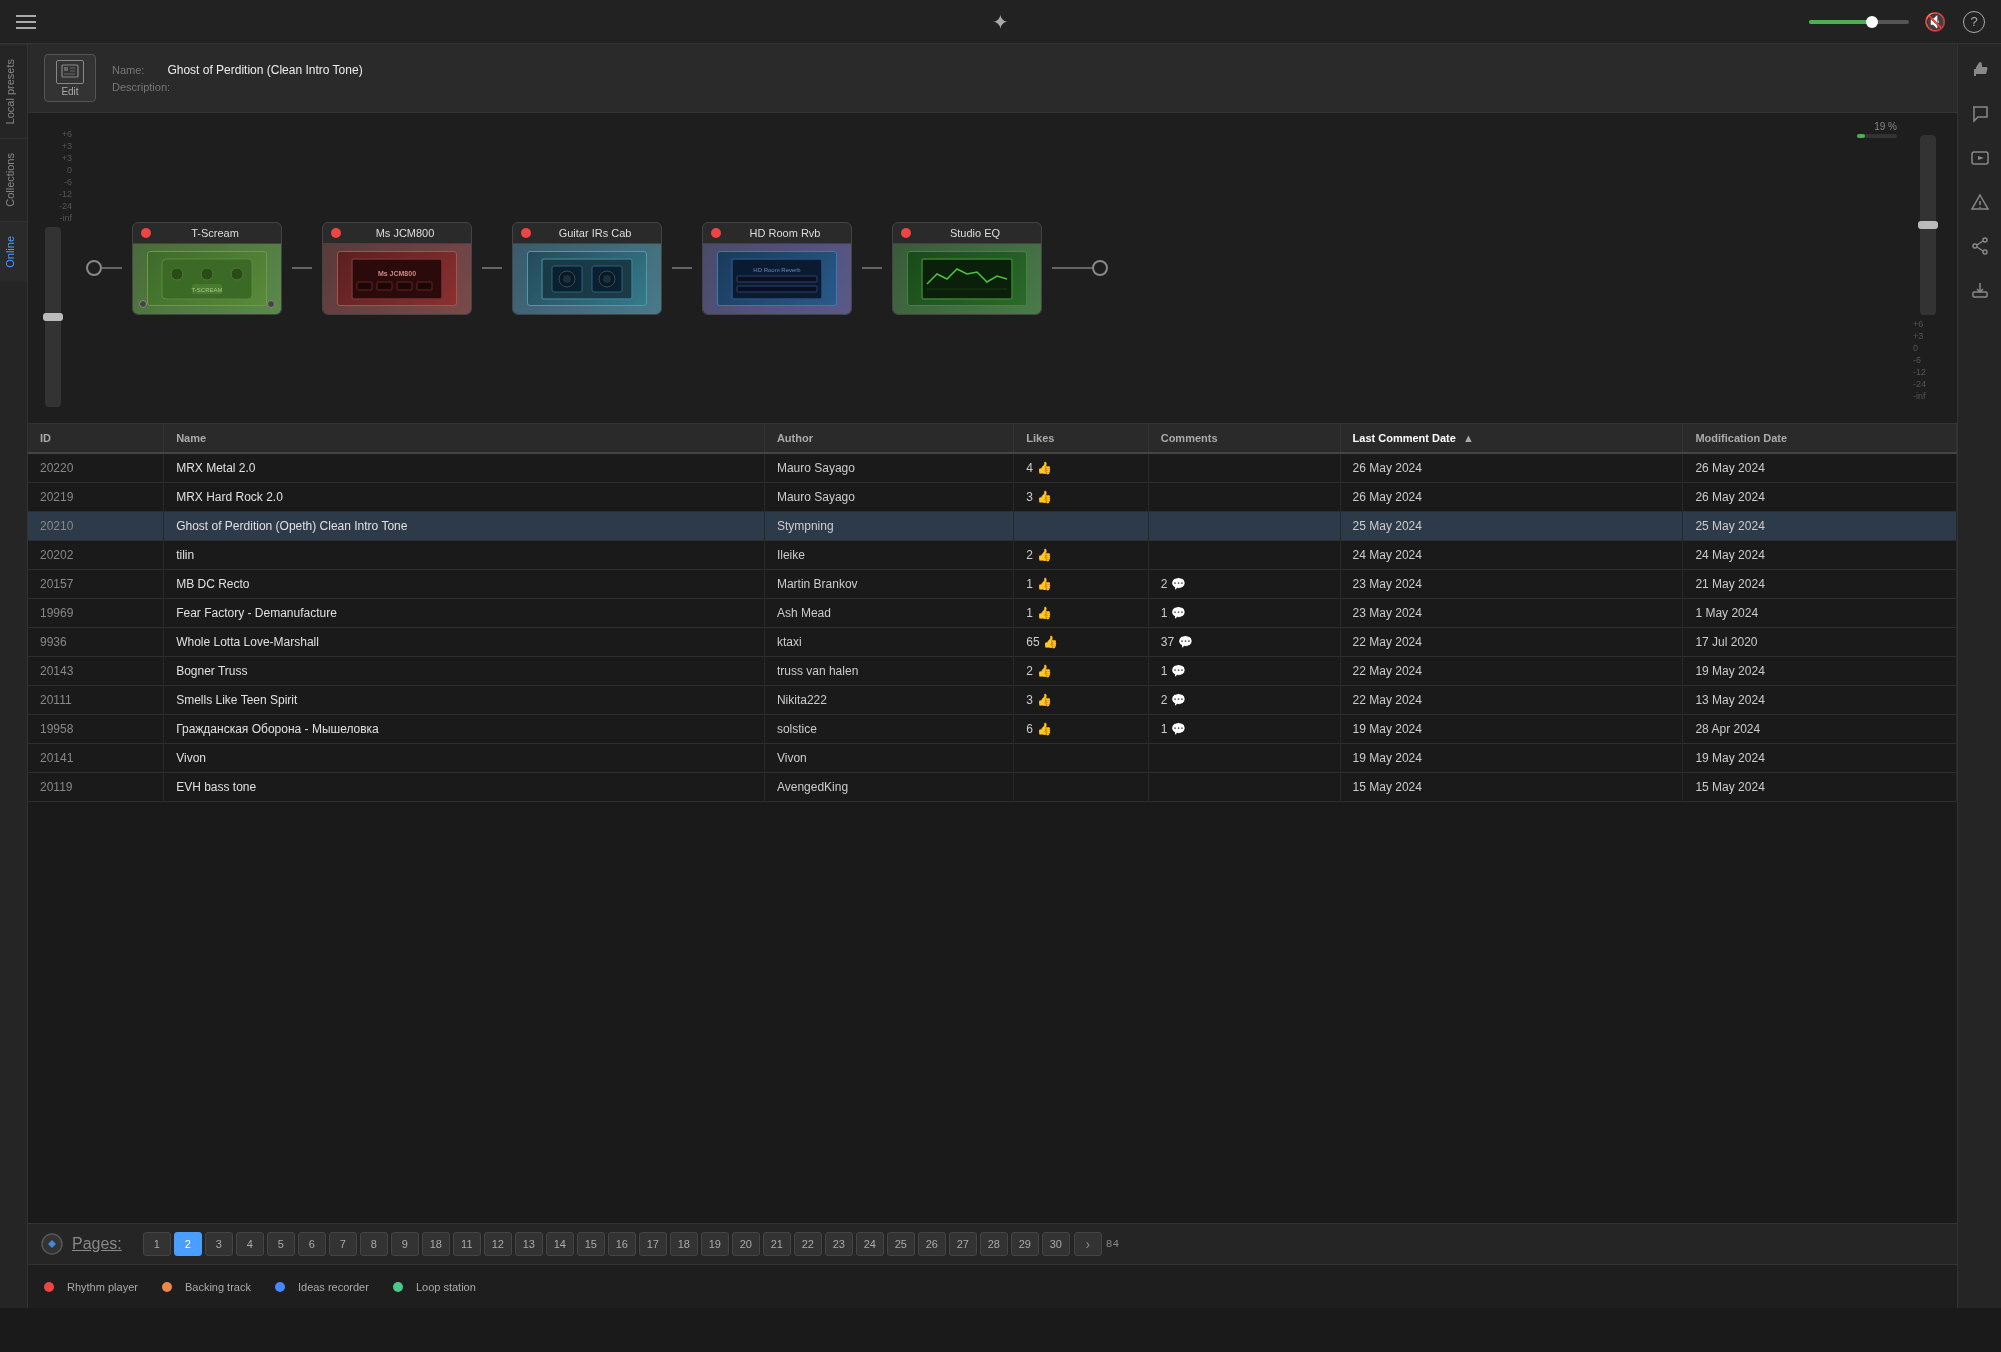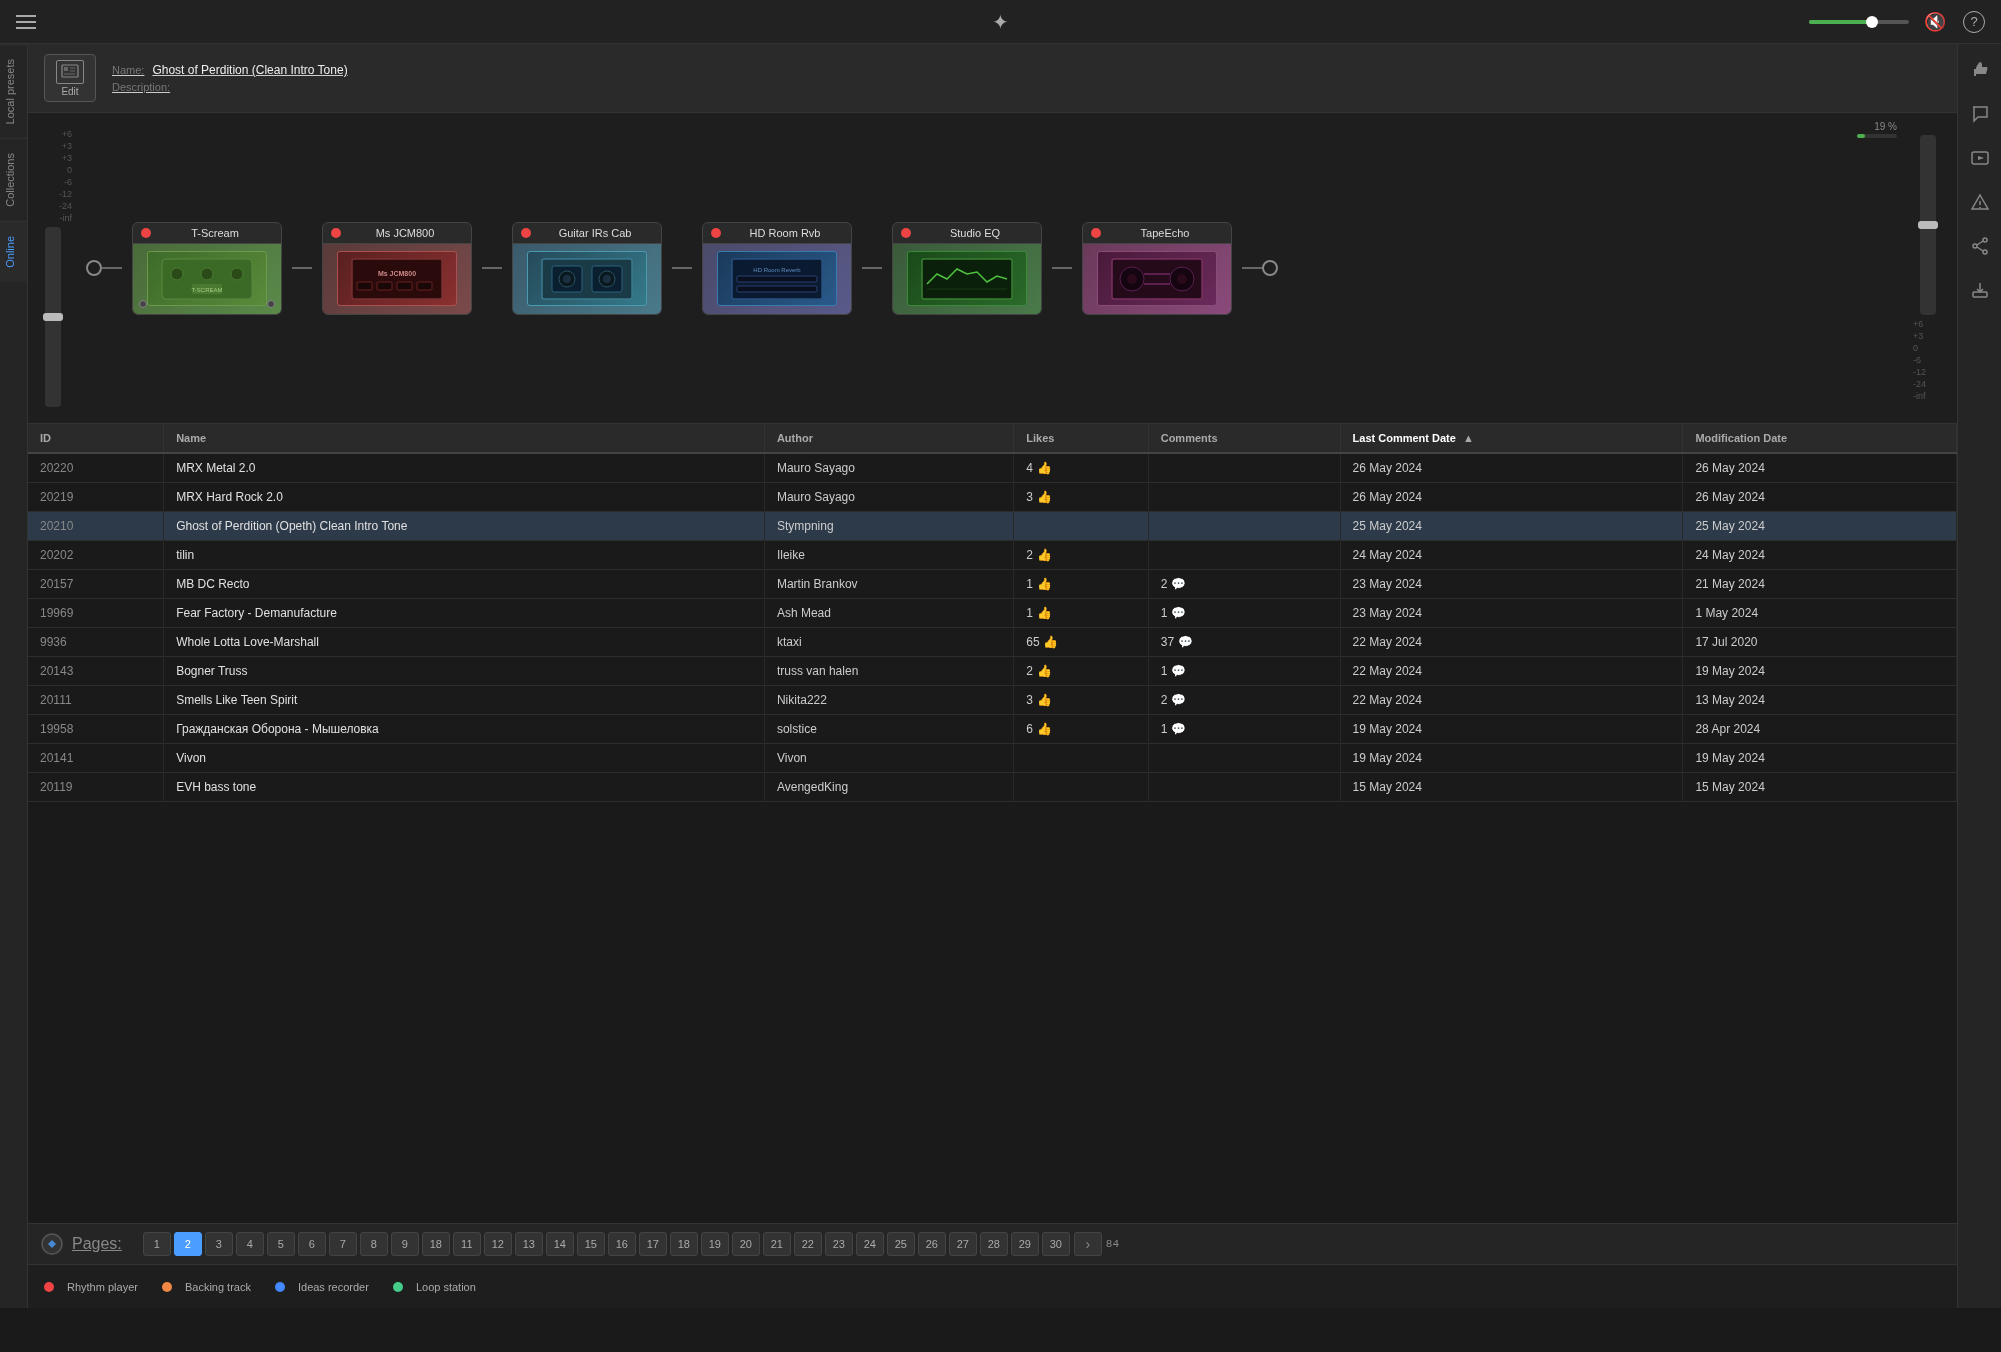--- a/index.html
+++ b/index.html
@@ -122,21 +122,21 @@
       width: 28px; height: 24px;
       border: 1px solid #888;
       border-radius: 2px;
       display: flex; align-items: center; justify-content: center;
       font-size: 10px; color: #aaa;
     }
     .preset-edit-btn .edit-label {
       font-size: 10px; color: #aaa;
     }
     .preset-info { display: flex; flex-direction: column; gap: 4px; }
-    .preset-info .name-row { display: flex; gap: 8px; align-items: center; text-decoration: underline; }
+    .preset-info .name-row { display: flex; gap: 23px; align-items: center; }
     .preset-info .field-label { color: #777; font-size: 11px; }
     .preset-info .field-value { color: #eee; font-size: 12px; font-weight: 500; }
 
     
     .chain-area {
       background: #1e1e1e;
       padding: 8px 0;
       display: flex;
       align-items: stretch;
       position: relative;
@@ -575,39 +575,20 @@
               <svg width="100" height="50" viewBox="0 0 100 50">
                   <rect x="5" y="5" width="90" height="40" rx="2" fill="#0a200a" stroke="#3a8030" stroke-width="1.5"></rect>
                   <polyline points="10,30 20,20 30,25 40,15 50,20 60,18 70,28 80,22 90,25" fill="none" stroke="#50c040" stroke-width="1.5"></polyline>
                   <line x1="10" y1="35" x2="90" y2="35" stroke="#2a5020" stroke-width="0.5"></line>
                 </svg>
             </div>
           </div>
         </div>
         <div class="connector-line"></div>
 
-        <div class="plugin-block">
-          <div class="plugin-header">
-            <div class="plugin-dot"></div>
-            <span class="plugin-name">TapeEcho</span>
-          </div>
-          <div class="plugin-body tapeecho">
-            <div class="plugin-thumb tapeecho-img">
-              <svg width="100" height="50" viewBox="0 0 100 50">
-                  <rect x="5" y="5" width="90" height="40" rx="2" fill="#250a1a" stroke="#7a3060" stroke-width="1.5"></rect>
-                  <circle cx="25" cy="25" r="12" fill="#150510" stroke="#5a2050"></circle>
-                  <circle cx="25" cy="25" r="5" fill="#2a0a1a"></circle>
-                  <circle cx="75" cy="25" r="12" fill="#150510" stroke="#5a2050"></circle>
-                  <circle cx="75" cy="25" r="5" fill="#2a0a1a"></circle>
-                  <line x1="37" y1="20" x2="63" y2="20" stroke="#5a2050" stroke-width="2"></line>
-                  <line x1="37" y1="30" x2="63" y2="30" stroke="#5a2050" stroke-width="2"></line>
-                </svg>
-            </div>
-          </div>
-        </div>
 
         <div class="connector-line"></div>
 
         <div class="chain-output-node"></div>
       </div>
 
       <div class="side-meter">
         <div class="slider-v" style="margin-right:8px;">
           <div class="thumb"></div>
         </div>

